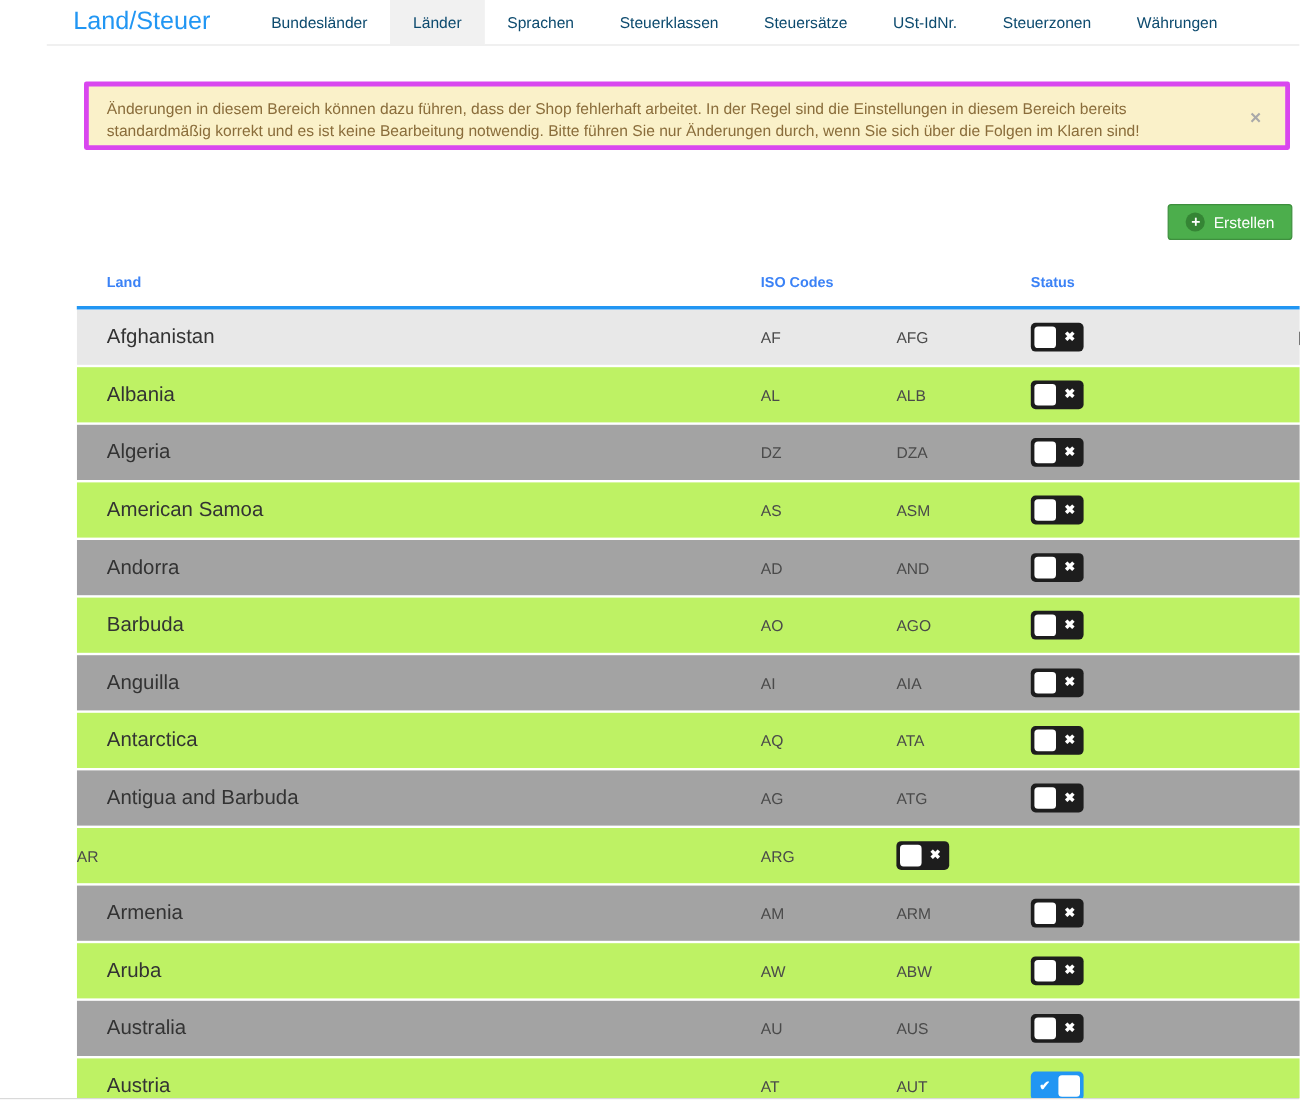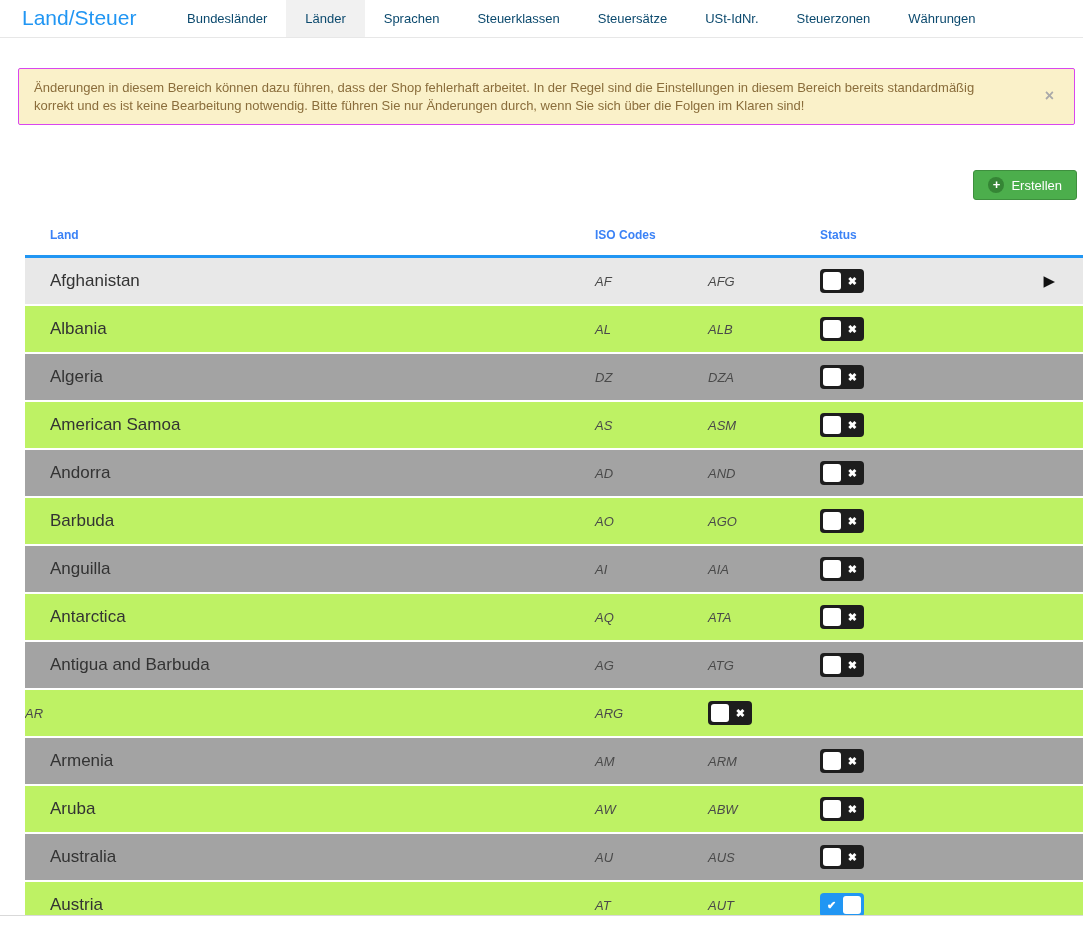--- a/index.html
+++ b/index.html
@@ -4,33 +4,33 @@
 <style>
   * { box-sizing: border-box; }
   body {
     margin: 0;
     width: 1083px;
     height: 927px;
     background: #fff;
     font-family: "Liberation Sans", sans-serif;
     overflow: hidden;
   }
-  .page { position: relative; width: 1083px; height: 927px; overflow: hidden; }
+  .page { position: relative; width: 1083px; height: 927px; overflow: hidden; padding-left: 39px; }
 
   
   .topbar { height: 38px; border-bottom: 1px solid #e7e7e7; display: flex; align-items: stretch; background: #fff; }
   .title { width: 168px; padding-left: 22px; font-size: 21px; color: #2196f3; line-height: 36px; white-space: nowrap; }
   .tabs { display: flex; }
   .tab { padding: 0 19px; line-height: 37px; font-size: 13px; color: #0c4a6e; cursor: pointer; white-space: nowrap; }
   .tab.active { background: #f1f1f1; }
 
   
   .alert {
-    position: relative; margin: 30px 8px 0 18px; height: 57px;
-    background: #faf1c9; border: 1px solid #d946ef; border-radius: 2px;
+    position: relative; margin: 30px 8px 0 31px; height: 57px;
+    background: #faf1c9; border: 4px solid #d946ef; border-radius: 2px;
     padding: 10px 70px 10px 15px; color: #8a6d3b; font-size: 13px; line-height: 18px;
   }
   .alert-close { position: absolute; right: 20px; top: 19px; color: #a9a9a9; font-size: 16px; line-height: 16px; font-weight: bold; cursor: pointer; }
 
   
   .actions { margin: 45px 6px 0 0; height: 30px; display: flex; justify-content: flex-end; }
   .btn-create {
     display: flex; align-items: center; gap: 7px; height: 30px; padding: 0 14px;
     background: #4cae4c; border: 1px solid #3e8f3e; border-radius: 3px;
     color: #fff; font-size: 13px; font-family: inherit; cursor: pointer;
@@ -50,21 +50,21 @@
   }
   .th-land { padding-left: 25px; }
   #tbody { height: 657px; overflow: hidden; }
   .row {
     position: relative; display: grid; grid-template-columns: 570px 113px 112px 1fr;
     height: 46px; margin-bottom: 2px; align-items: center; background: #a3a3a3; cursor: pointer;
   }
   .row.stripe { background: #bef264; }
   .row.highlight { background: #e8e8e8; }
   .cell.name { padding-left: 25px; font-size: 17px; color: #333; }
-  .cell.iso { font-size: 13px; color: #4a4a4a; font-style: italic; }
+  .cell.iso { font-size: 13px; color: #4a4a4a; }
   .cell.status { position: static; display: flex; align-items: center; }
 
   
   .toggle { position: relative; width: 44px; height: 24px; border-radius: 4px; cursor: pointer; }
   .toggle.off { background: #1d1d1d; }
   .toggle.on  { background: #2196f3; }
   .knob { position: absolute; top: 3px; width: 18px; height: 18px; background: #fff; border-radius: 3px; }
   .toggle.off .knob { left: 3px; }
   .toggle.on  .knob { right: 3px; }
   .mark { position: absolute; top: 0; height: 24px; line-height: 24px; color: #fff; font-size: 11px; font-weight: bold; }

